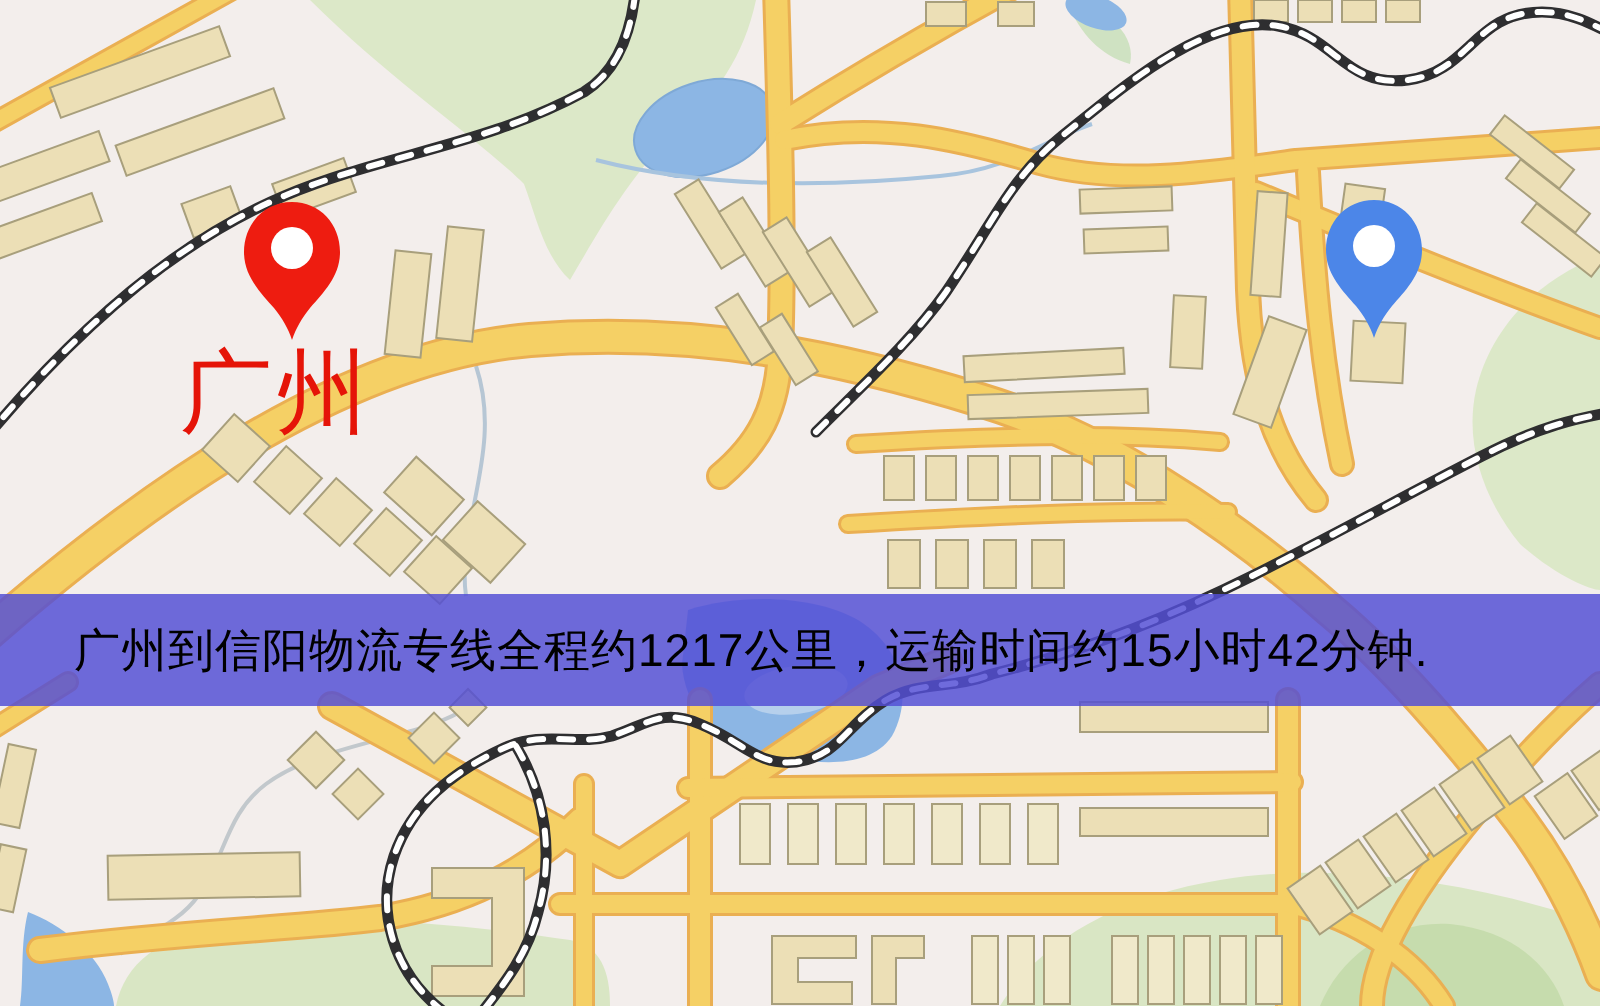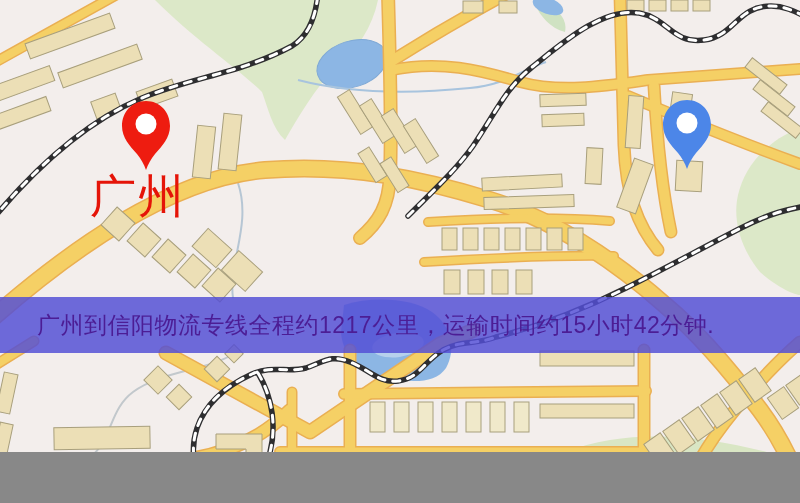--- a/index.html
+++ b/index.html
@@ -1,29 +1,29 @@
 <!DOCTYPE html>
 <html><head>
 <meta charset="utf-8">
 <style>
   html,body{margin:0;padding:0;background:#888;}
-  .screen{position:relative;width:800px;height:452px;overflow:hidden;background:#f3eeec;
+  .screen{position:relative;width:800px;height:503px;overflow:hidden;background:#f3eeec;
           font-family:"Liberation Sans",sans-serif;}
   .map-svg{position:absolute;left:0;top:0;width:800px;height:503px;display:block;}
   .pin{position:absolute;width:52px;height:72px;}
   .pin svg{display:block;width:100%;height:100%;}
   .pin-origin{left:120px;top:100px;}
   .pin-dest{left:661px;top:99px;}
   .city-label{position:absolute;font-family:"Liberation Serif",serif;font-weight:400;
               line-height:1;white-space:nowrap;letter-spacing:2px;}
   .label-origin{left:90px;top:174px;font-size:46px;color:#e51408;}
   .label-dest{left:645px;top:176px;font-size:47px;color:#2335e0;}
   .banner{position:absolute;left:0;top:297px;width:800px;height:56px;
           background:rgba(83,79,213,0.84);display:flex;align-items:center;}
-  .banner span{padding-left:37px;color:#4c1d95;font-size:23px;font-weight:500;
+  .banner span{padding-left:37px;color:#000000;font-size:23px;font-weight:500;
                letter-spacing:0.5px;white-space:nowrap;}
 </style>
 </head>
 <body>
 
 <div class="screen">
 
   <svg class="map-svg" viewBox="0 0 800 503" xmlns="http://www.w3.org/2000/svg">
     <rect x="0" y="0" width="800" height="503" fill="#f3eeec"></rect>
 

